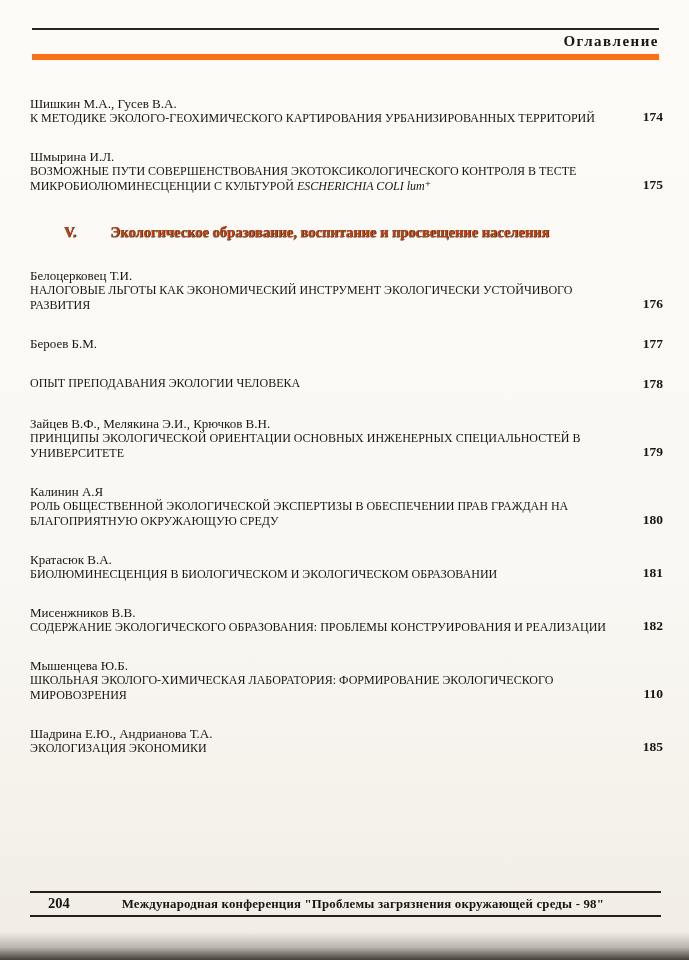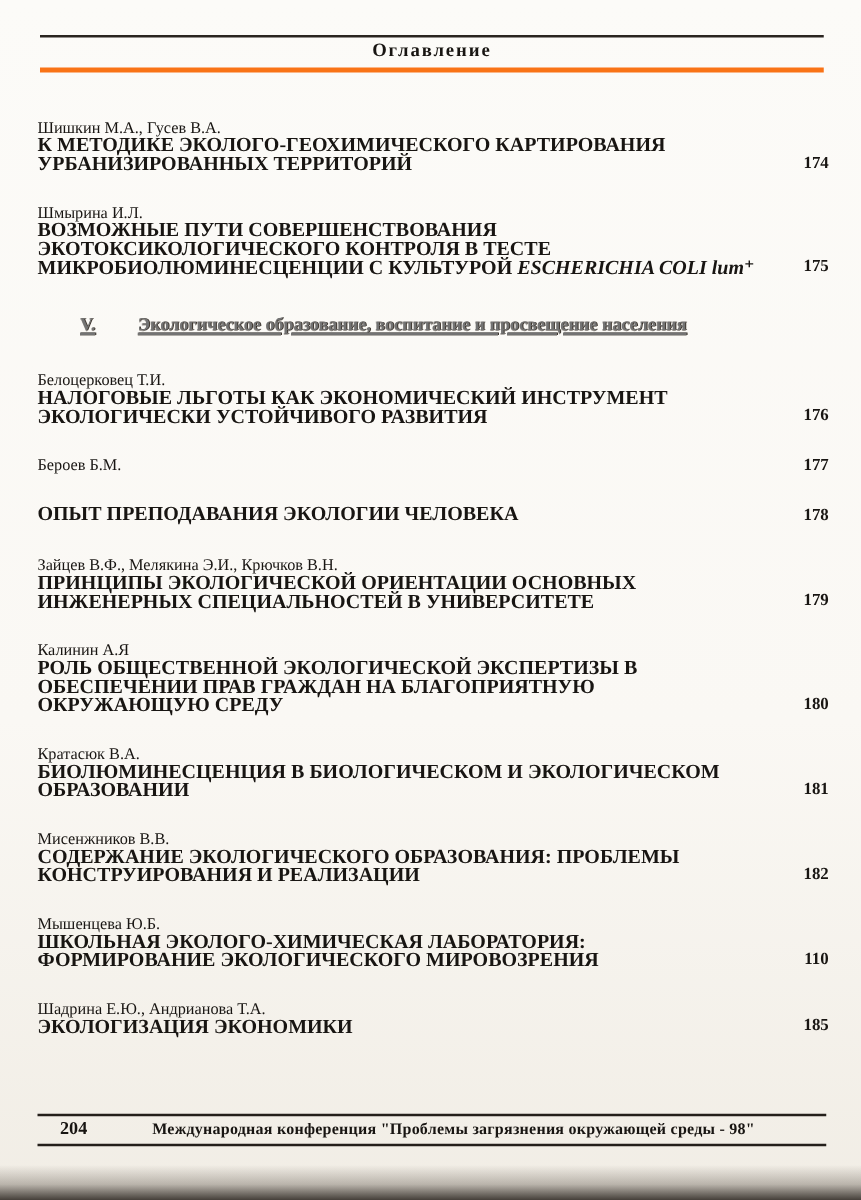--- a/index.html
+++ b/index.html
@@ -8,46 +8,45 @@
     width: 689px; height: 960px;
     position: relative; overflow: hidden;
     background: linear-gradient(180deg, #fcfbf8 0%, #faf8f4 60%, #f1ede5 100%);
     font-family: "Liberation Serif", "DejaVu Serif", serif;
     color: #181512;
   }
   .page { position: absolute; inset: 0; padding: 26px 26px 0 30px; }
 
   .toc-header {
     border-top: 2px solid #2a2520;
-    border-bottom: 4px solid #f97316;
-    text-align: center;
+    border-bottom: 6px solid #f97316;
+    text-align: right;
     padding: 3px 0 4px;
     margin: 2px 4px 0 2px;
   }
   .toc-header .title { font-weight: bold; font-size: 15px; letter-spacing: 1.5px; }
 
   .entries { margin-top: 36px; }
   .entry { display: flex; margin-bottom: 12px; margin-top: 23px; }
   .entry-main { flex: 1 1 auto; padding-right: 14px; }
   .entry-page {
     flex: 0 0 42px; text-align: right; align-self: flex-end;
     font-weight: bold; font-size: 13.5px; padding-bottom: 1px;
   }
   .authors { font-size: 13px; line-height: 15px; }
-  .entry-title { font-size: 16px; line-height: 15px; font-weight: bold; }
+  .entry-title { font-size: 12px; line-height: 15px; font-weight: normal; }
   .entry-title i { font-style: italic; }
 
   .section-heading {
     margin: 28px 0 26px 34px;
     max-width: 580px;
     font-size: 14.5px; line-height: 20px; font-weight: bold;
-    text-decoration: underline;
     text-decoration-thickness: 2px;
     text-underline-offset: 2px;
-    color: #737373;
+    color: #c2410c;
     text-shadow: 0.8px 0 0 rgba(30,22,14,0.85), 0 0.6px 0 rgba(30,22,14,0.45);
   }
   .sec-gap { display: inline-block; width: 34px; }
 
   .footer { position: absolute; left: 30px; right: 28px; top: 891px; }
   .footer-rule-top { border-top: 2px solid #241f1a; }
   .footer-rule-bottom { border-top: 2px solid #241f1a; }
   .footer-row { display: flex; align-items: baseline; padding: 2px 0 3px; }
   .footer-page { font-weight: bold; font-size: 14.5px; margin-left: 18px; }
   .footer-conf { font-weight: bold; font-size: 12.8px; margin-left: 52px; letter-spacing: 0.2px; }

